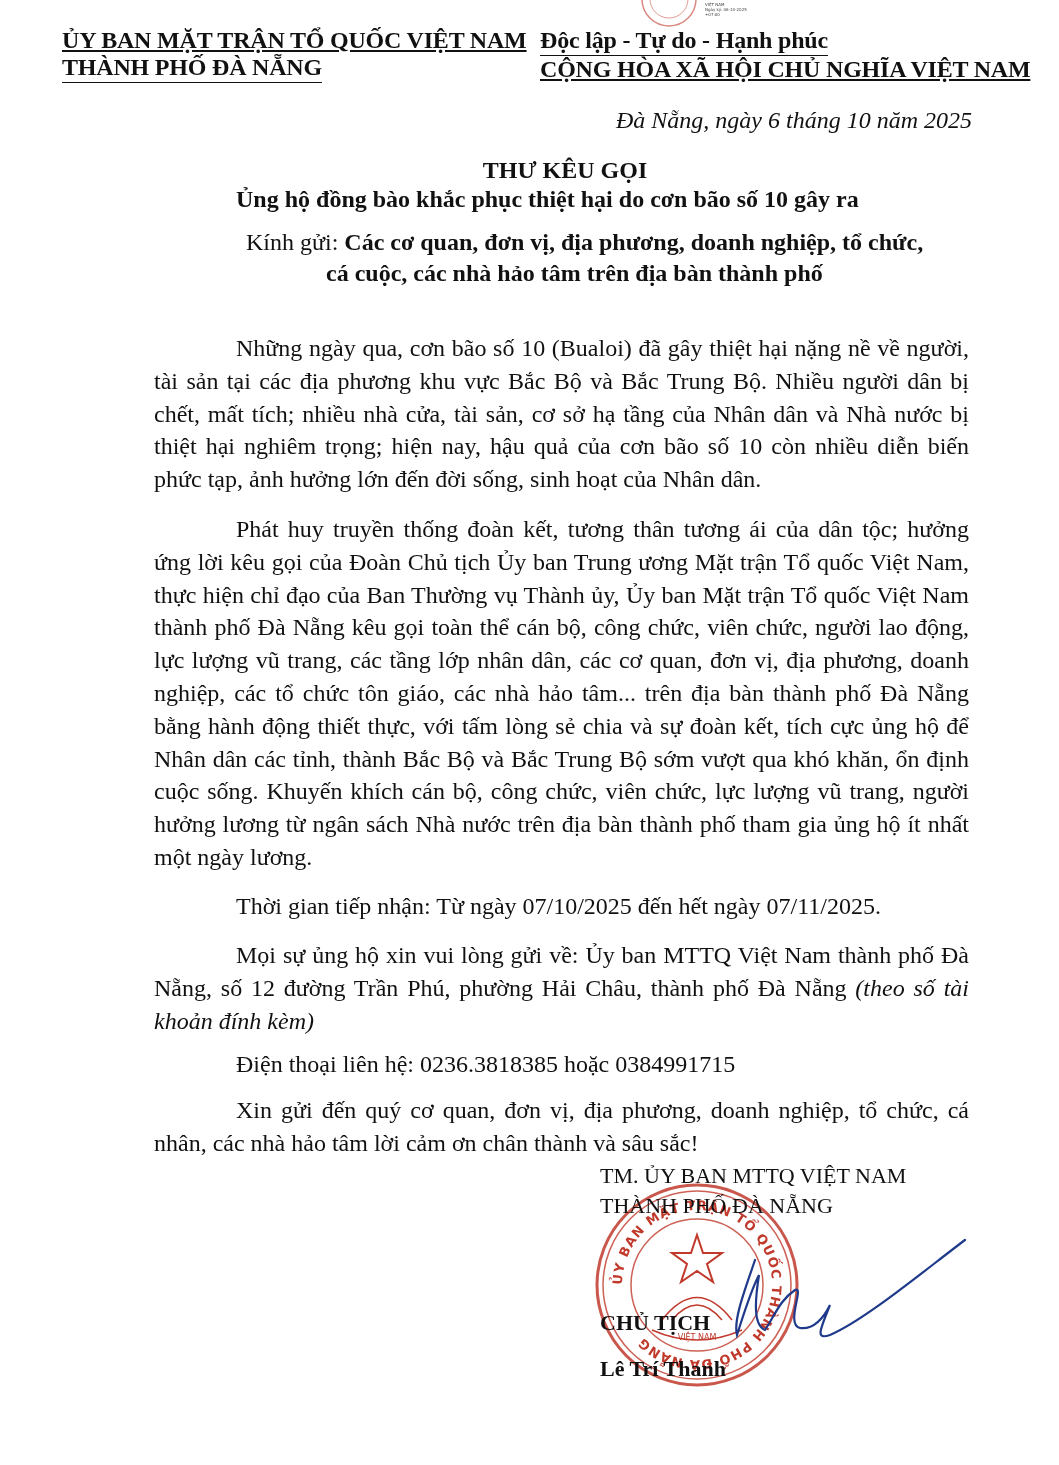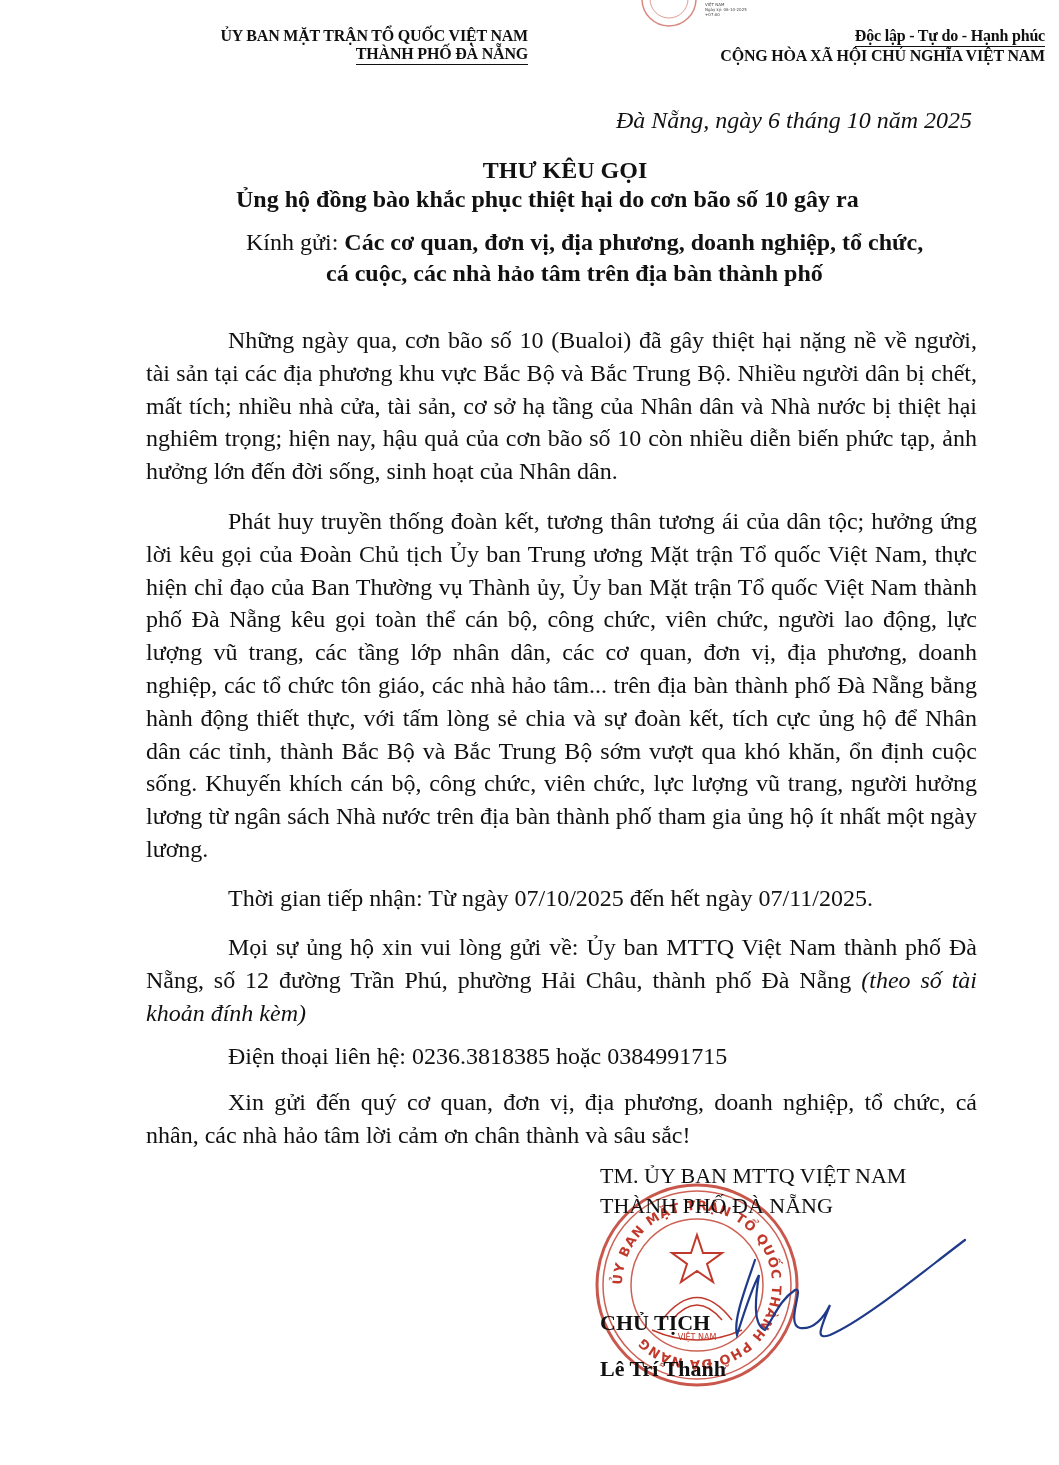--- a/index.html
+++ b/index.html
@@ -1,23 +1,23 @@
 <!DOCTYPE html>
 <html><head>
 <meta charset="utf-8">
 <style>
   html, body { margin:0; padding:0; background:#ffffff; }
   body { width:1059px; height:1465px; position:relative; overflow:hidden;
          font-family:"Liberation Serif", "DejaVu Serif", serif; color:#111; }
   .abs { position:absolute; }
-  .hdr { font-weight:bold; font-size:16px; text-align:right; white-space:nowrap; letter-spacing:-0.2px; }
+  .hdr { font-weight:bold; font-size:24px; text-align:left; white-space:nowrap; letter-spacing:-0.2px;text-decoration:underline; }
   .ul { display:inline-block; border-bottom:1.5px solid #111; padding-bottom:1px; }
   .date { font-style:italic; font-size:24px; white-space:nowrap; }
   .title { font-weight:bold; font-size:24px; text-align:center; white-space:nowrap; }
-  .para { font-size:24px; line-height:32.8px; text-align:justify; text-indent:82px; margin:0; }
+  .para { font-size:24px; line-height:32.8px; text-align:justify; text-indent:82px; margin:8px; }
   .body-wrap { position:absolute; left:146px; width:831px; }
   .sig { text-align:left; font-size:22px; white-space:nowrap; }
   .seal { position:absolute; left:592px; top:1180px; width:210px; height:210px; }
   .top-seal { position:absolute; left:640px; top:-30px; width:58px; height:58px; }
   .tiny { position:absolute; font-size:4px; color:#444; line-height:5px; font-family:"DejaVu Sans", sans-serif; }
 </style>
 </head>
 <body>
 
 <svg class="top-seal" viewBox="0 0 58 58">

